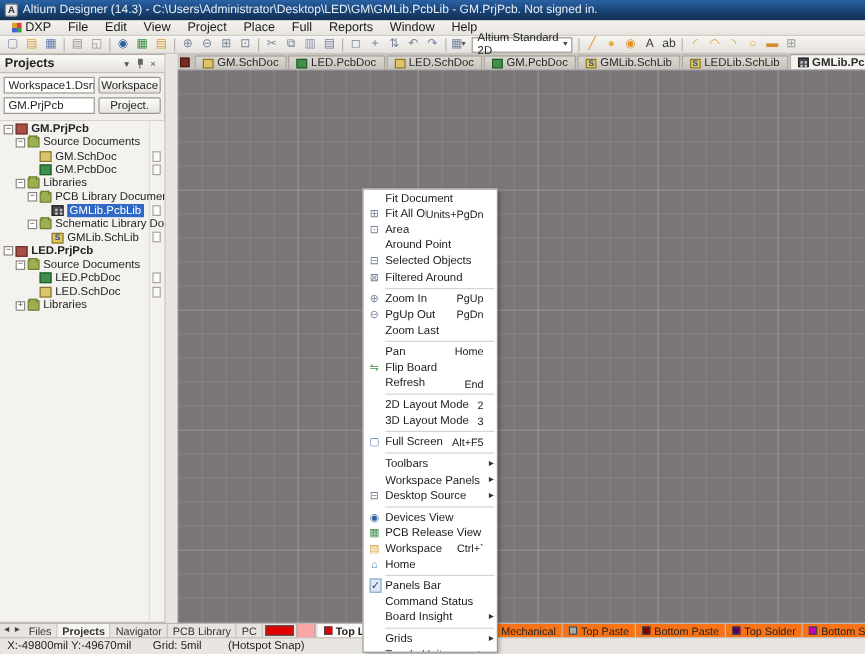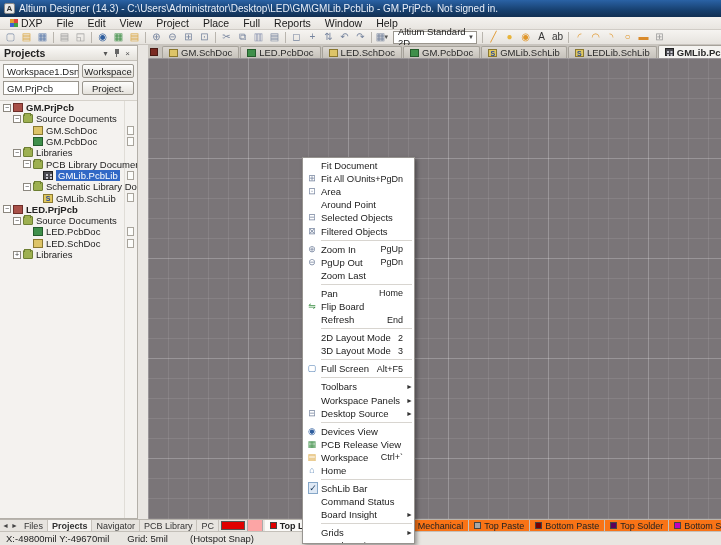--- a/index.html
+++ b/index.html
@@ -470,21 +470,21 @@
       <span class="cm-label">Around Point</span>
       <span class="cm-arrow"></span>
     </div>
     <div class="cm-item">
       <span class="cm-icon" style="color: rgb(118, 132, 158);">⊟</span>
       <span class="cm-label">Selected Objects</span>
       <span class="cm-arrow"></span>
     </div>
     <div class="cm-item">
       <span class="cm-icon" style="color: rgb(118, 132, 158);">⊠</span>
-      <span class="cm-label">Filtered Objects</span>
+      <span class="cm-label">Filtered Around</span>
       <span class="cm-arrow"></span>
     </div>
     <div class="cm-sep"></div>
     <div class="cm-item">
       <span class="cm-icon" style="color: rgb(118, 132, 158);">⊕</span>
       <span class="cm-label">Zoom In</span>
       <span class="cm-short">PgUp</span>
       <span class="cm-arrow"></span>
     </div>
     <div class="cm-item">
@@ -570,21 +570,21 @@
       <span class="cm-arrow"></span>
     </div>
     <div class="cm-item">
       <span class="cm-icon" style="color: rgb(74, 122, 176);">⌂</span>
       <span class="cm-label">Home</span>
       <span class="cm-arrow"></span>
     </div>
     <div class="cm-sep"></div>
     <div class="cm-item">
       <span class="cm-icon"><span class="cm-check">✓</span></span>
-      <span class="cm-label">SchLib Bar</span>
+      <span class="cm-label">Panels Bar</span>
       <span class="cm-arrow"></span>
     </div>
     <div class="cm-item">
       <span class="cm-icon"></span>
       <span class="cm-label">Command Status</span>
       <span class="cm-arrow"></span>
     </div>
     <div class="cm-item">
       <span class="cm-icon"></span>
       <span class="cm-label">Board Insight</span>

